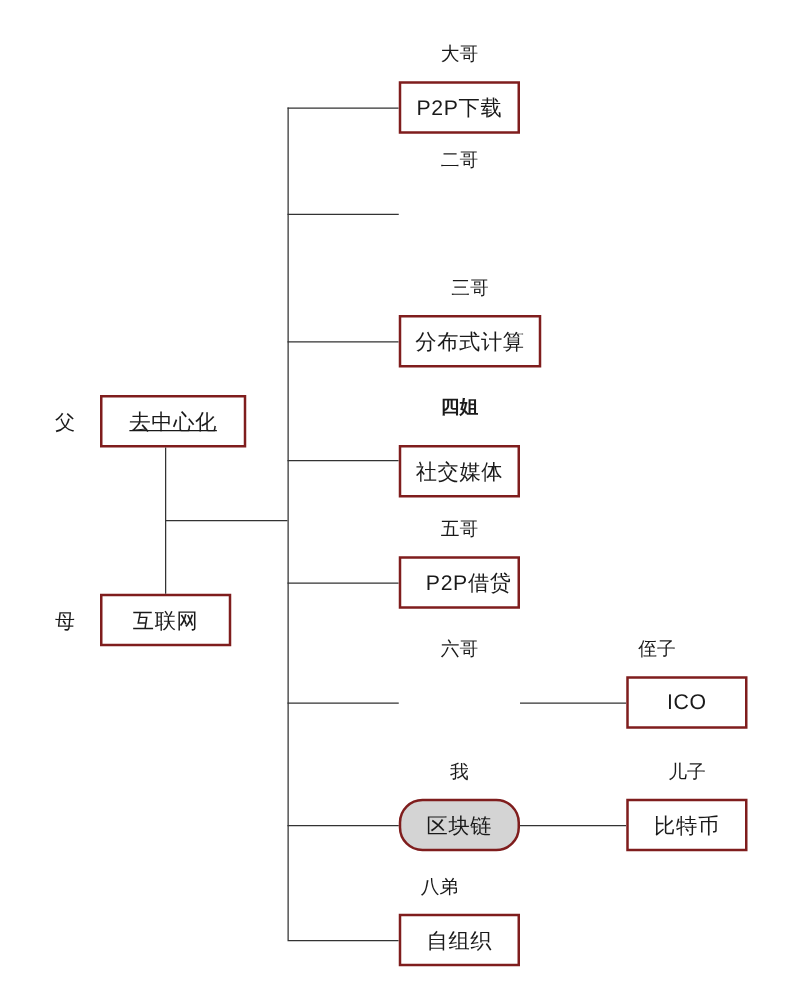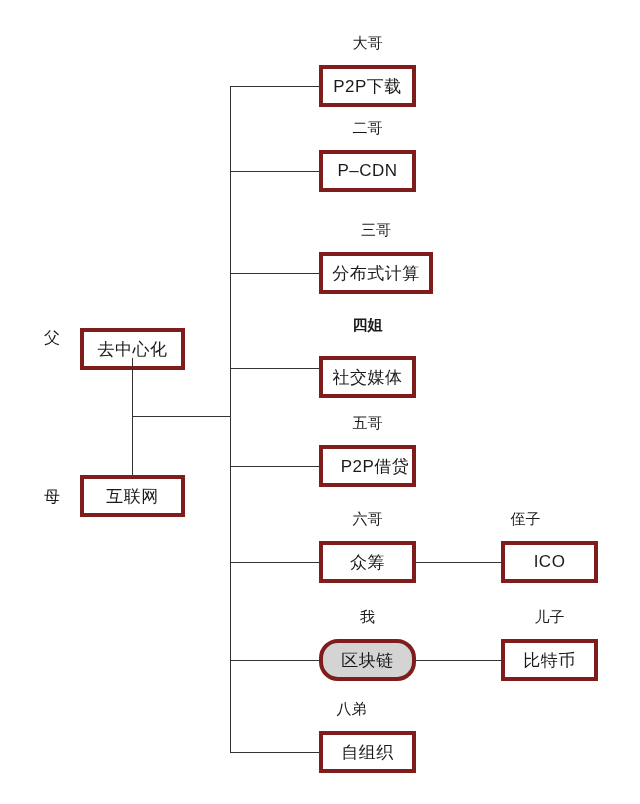--- a/index.html
+++ b/index.html
@@ -13,21 +13,21 @@
   #canvas {
     position: relative;
     width: 640px;
     height: 804px;
     background: #ffffff;
     overflow: hidden;
   }
   .node {
     position: absolute;
     box-sizing: border-box;
-    border: 4px solid #7f1d1d;
+    border: 2px solid #7f1d1d;
     background: #ffffff;
     color: #1a1a1a;
     display: flex;
     align-items: center;
     justify-content: center;
     font-size: 17px;
     letter-spacing: 0.5px;
     white-space: nowrap;
   }
   .node.highlight {
@@ -55,21 +55,21 @@
   .line.v { width: 1px; }
 </style>
 </head>
 <body>
 
 <div id="canvas">
 
   <div class="side-label" style="left:44px; top:328px;">父</div>
   <div class="side-label" style="left:44px; top:487px;">母</div>
 
-  <div class="node" style="left:80px; top:328px; width:105px; height:42px;">去中心化</div>
+  <div class="node" style="left:80px; top:316px; width:117px; height:42px;text-decoration:underline;">去中心化</div>
   <div class="node" style="left:80px; top:475px; width:105px; height:42px;">互联网</div>
 
   <div class="line v" style="left:132px; top:358px; height:117px;"></div>
   <div class="line h" style="left:132px; top:416px; width:98px;"></div>
 
   <div class="line v" style="left:230px; top:86px; height:666px;"></div>
 
   <div class="line h" style="left:230px; top:86px;  width:89px;"></div>
   <div class="line h" style="left:230px; top:171px; width:89px;"></div>
   <div class="line h" style="left:230px; top:273px; width:89px;"></div>
@@ -85,25 +85,23 @@
   <div class="caption" style="left:319px; top:34px; width:97px;">大哥</div>
   <div class="caption" style="left:319px; top:119px; width:97px;">二哥</div>
   <div class="caption" style="left:319px; top:221px; width:114px;">三哥</div>
   <div class="caption" style="left:319px; top:316px; width:97px;font-weight:bold;">四姐</div>
   <div class="caption" style="left:319px; top:414px; width:97px;">五哥</div>
   <div class="caption" style="left:319px; top:510px; width:97px;">六哥</div>
   <div class="caption" style="left:319px; top:608px; width:97px;">我</div>
   <div class="caption" style="left:303px; top:700px; width:97px;">八弟</div>
 
   <div class="node" style="left:319px; top:65px;  width:97px;  height:42px;">P2P下载</div>
-  <div class="node" style="left:319px; top:150px; width:97px;  height:42px;">P–CDN</div>
   <div class="node" style="left:319px; top:252px; width:114px; height:42px;">分布式计算</div>
   <div class="node" style="left:319px; top:356px; width:97px;  height:42px;">社交媒体</div>
   <div class="node" style="left:319px; top:445px; width:97px;  height:42px;padding-left:15px;">P2P借贷</div>
-  <div class="node" style="left:319px; top:541px; width:97px;  height:42px;">众筹</div>
   <div class="node highlight" style="left:319px; top:639px; width:97px; height:42px;">区块链</div>
   <div class="node" style="left:319px; top:731px; width:97px;  height:42px;">自组织</div>
 
   <div class="caption" style="left:477px; top:510px; width:97px;">侄子</div>
   <div class="caption" style="left:501px; top:608px; width:97px;">儿子</div>
 
   <div class="node" style="left:501px; top:541px; width:97px; height:42px;">ICO</div>
   <div class="node" style="left:501px; top:639px; width:97px; height:42px;">比特币</div>
 
 </div>

